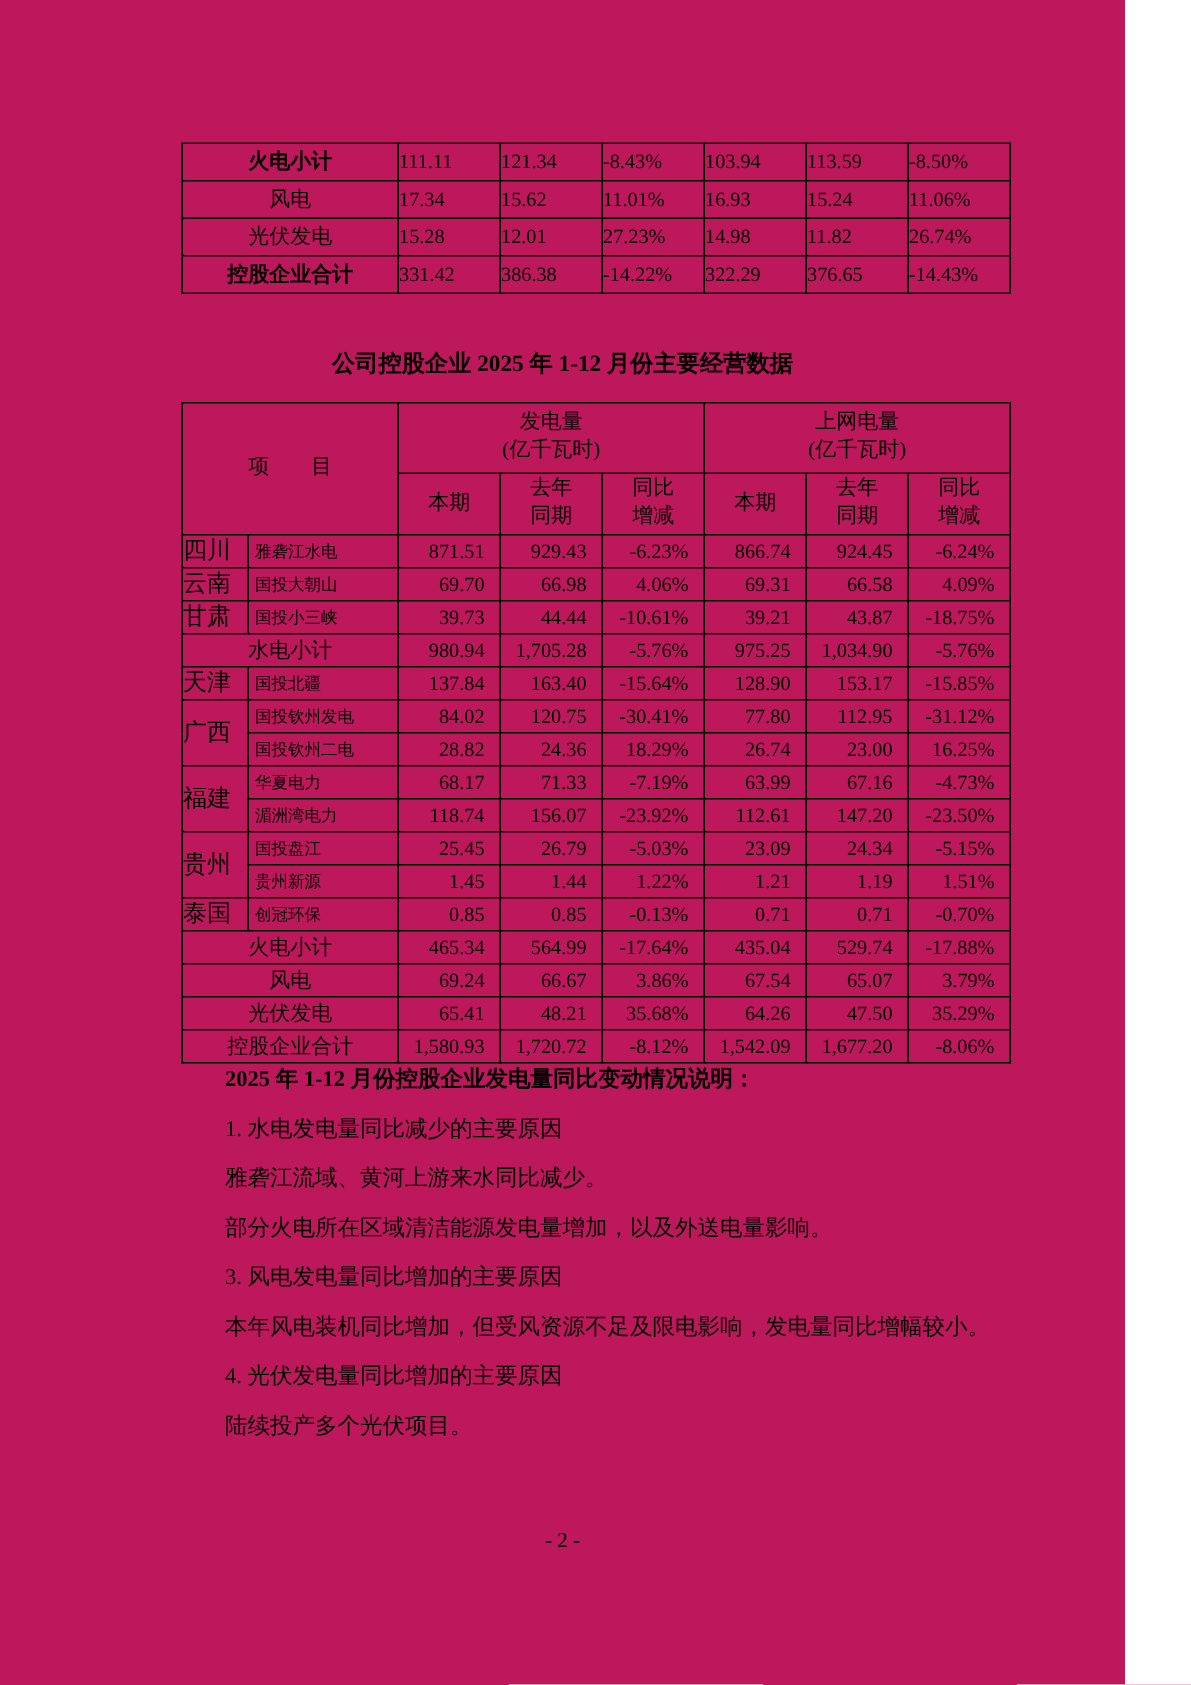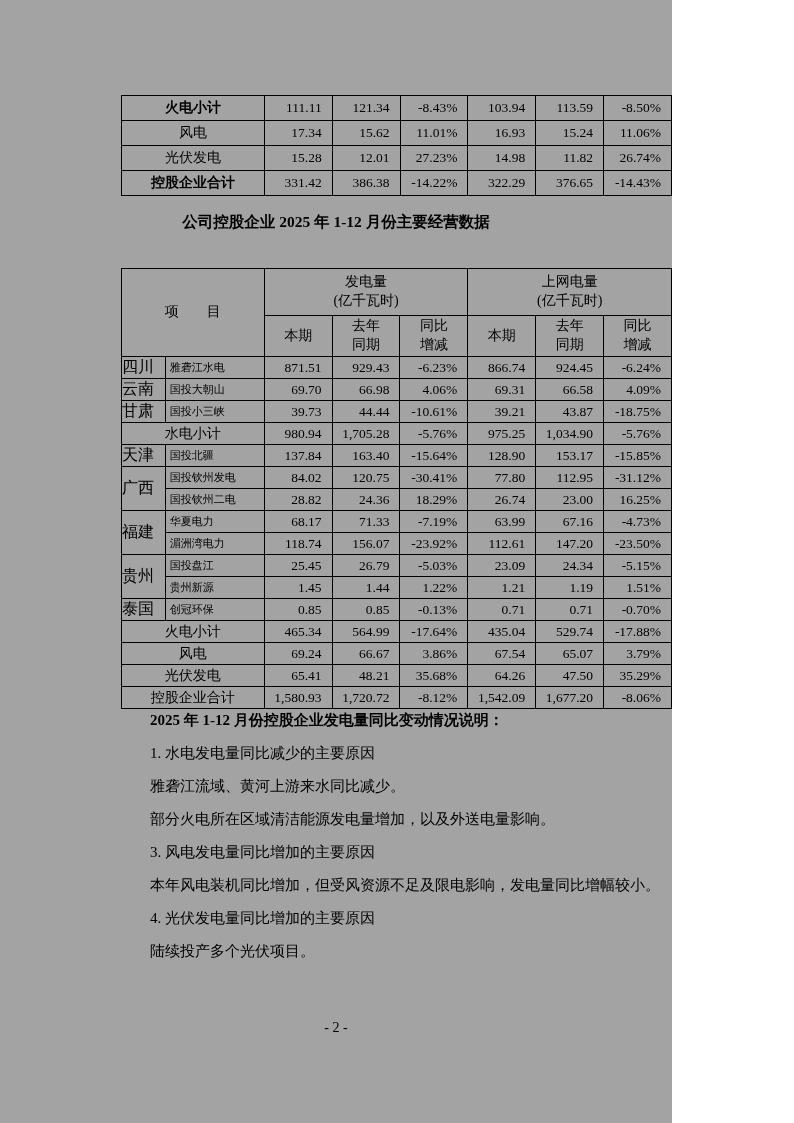--- a/index.html
+++ b/index.html
@@ -1,36 +1,36 @@
 <!DOCTYPE html>
 <html><head>
 <meta charset="utf-8">
 <style>
   html,body { margin:0; padding:0; background:#ffffff; }
   .page {
     position:relative;
-    width:672px; height:1123px;
-    background:#a3a3a3;
+    width:750px; height:1123px;
+    background:#be185d;
     font-family:"Liberation Serif","DejaVu Serif",serif;
     color:#000;
     overflow:hidden;
   }
   table { border-collapse:collapse; table-layout:fixed; }
   td,th { border:1px solid #000; padding:0; font-weight:normal; overflow:hidden; }
 
   
   .t1 { position:absolute; left:121px; top:95px; }
   .t1 td { height:24px; font-size:14px; }
   .t1 .label { text-align:center; }
-  .t1 .num { text-align:right; padding-right:10px; font-size:13.5px;margin-top:40px; }
+  .t1 .num { text-align:left; padding-right:10px; font-size:13.5px;margin-top:40px; }
   .bold { font-weight:bold; }
 
   
   .title {
-    position:absolute; top:212px; left:0; width:100%;
+    position:absolute; top:232px; left:0; width:100%;
     text-align:center; font-size:15.5px; font-weight:bold;
   }
 
   
   .t2 { position:absolute; left:121px; top:268px; }
   .t2 th { font-size:14px; white-space:pre-line; line-height:1.35; text-align:center; }
   .t2 .h1 { height:46px; }
   .t2 .h2 { height:40px; }
   .t2 td { height:21px; font-size:13.5px; }
   .t2 .prov { text-align:left; font-size:16px; }

